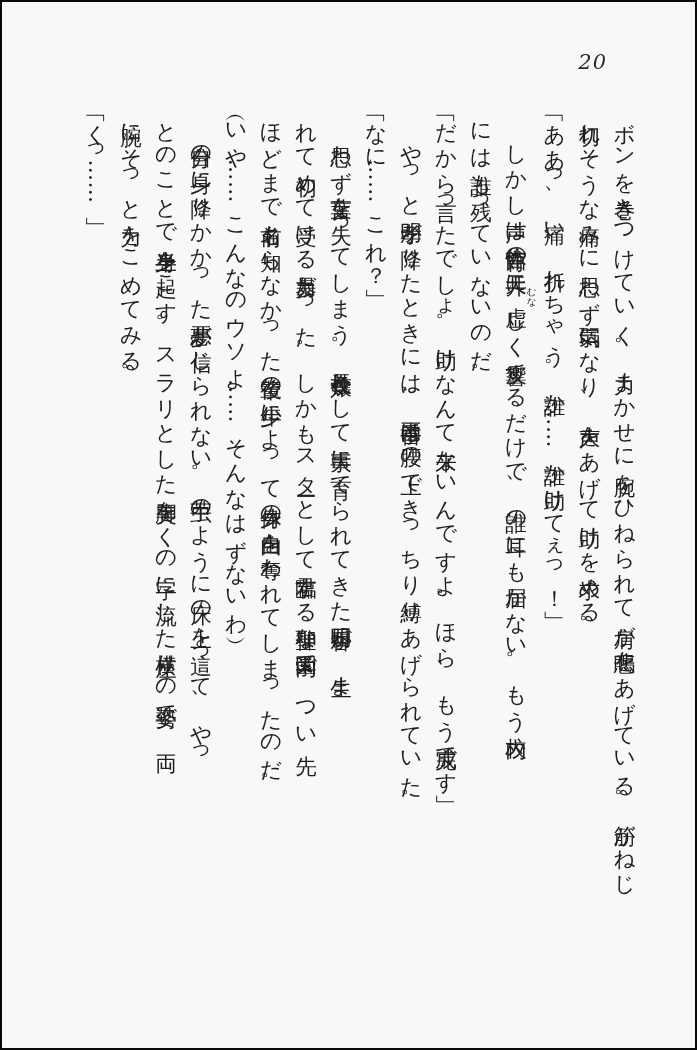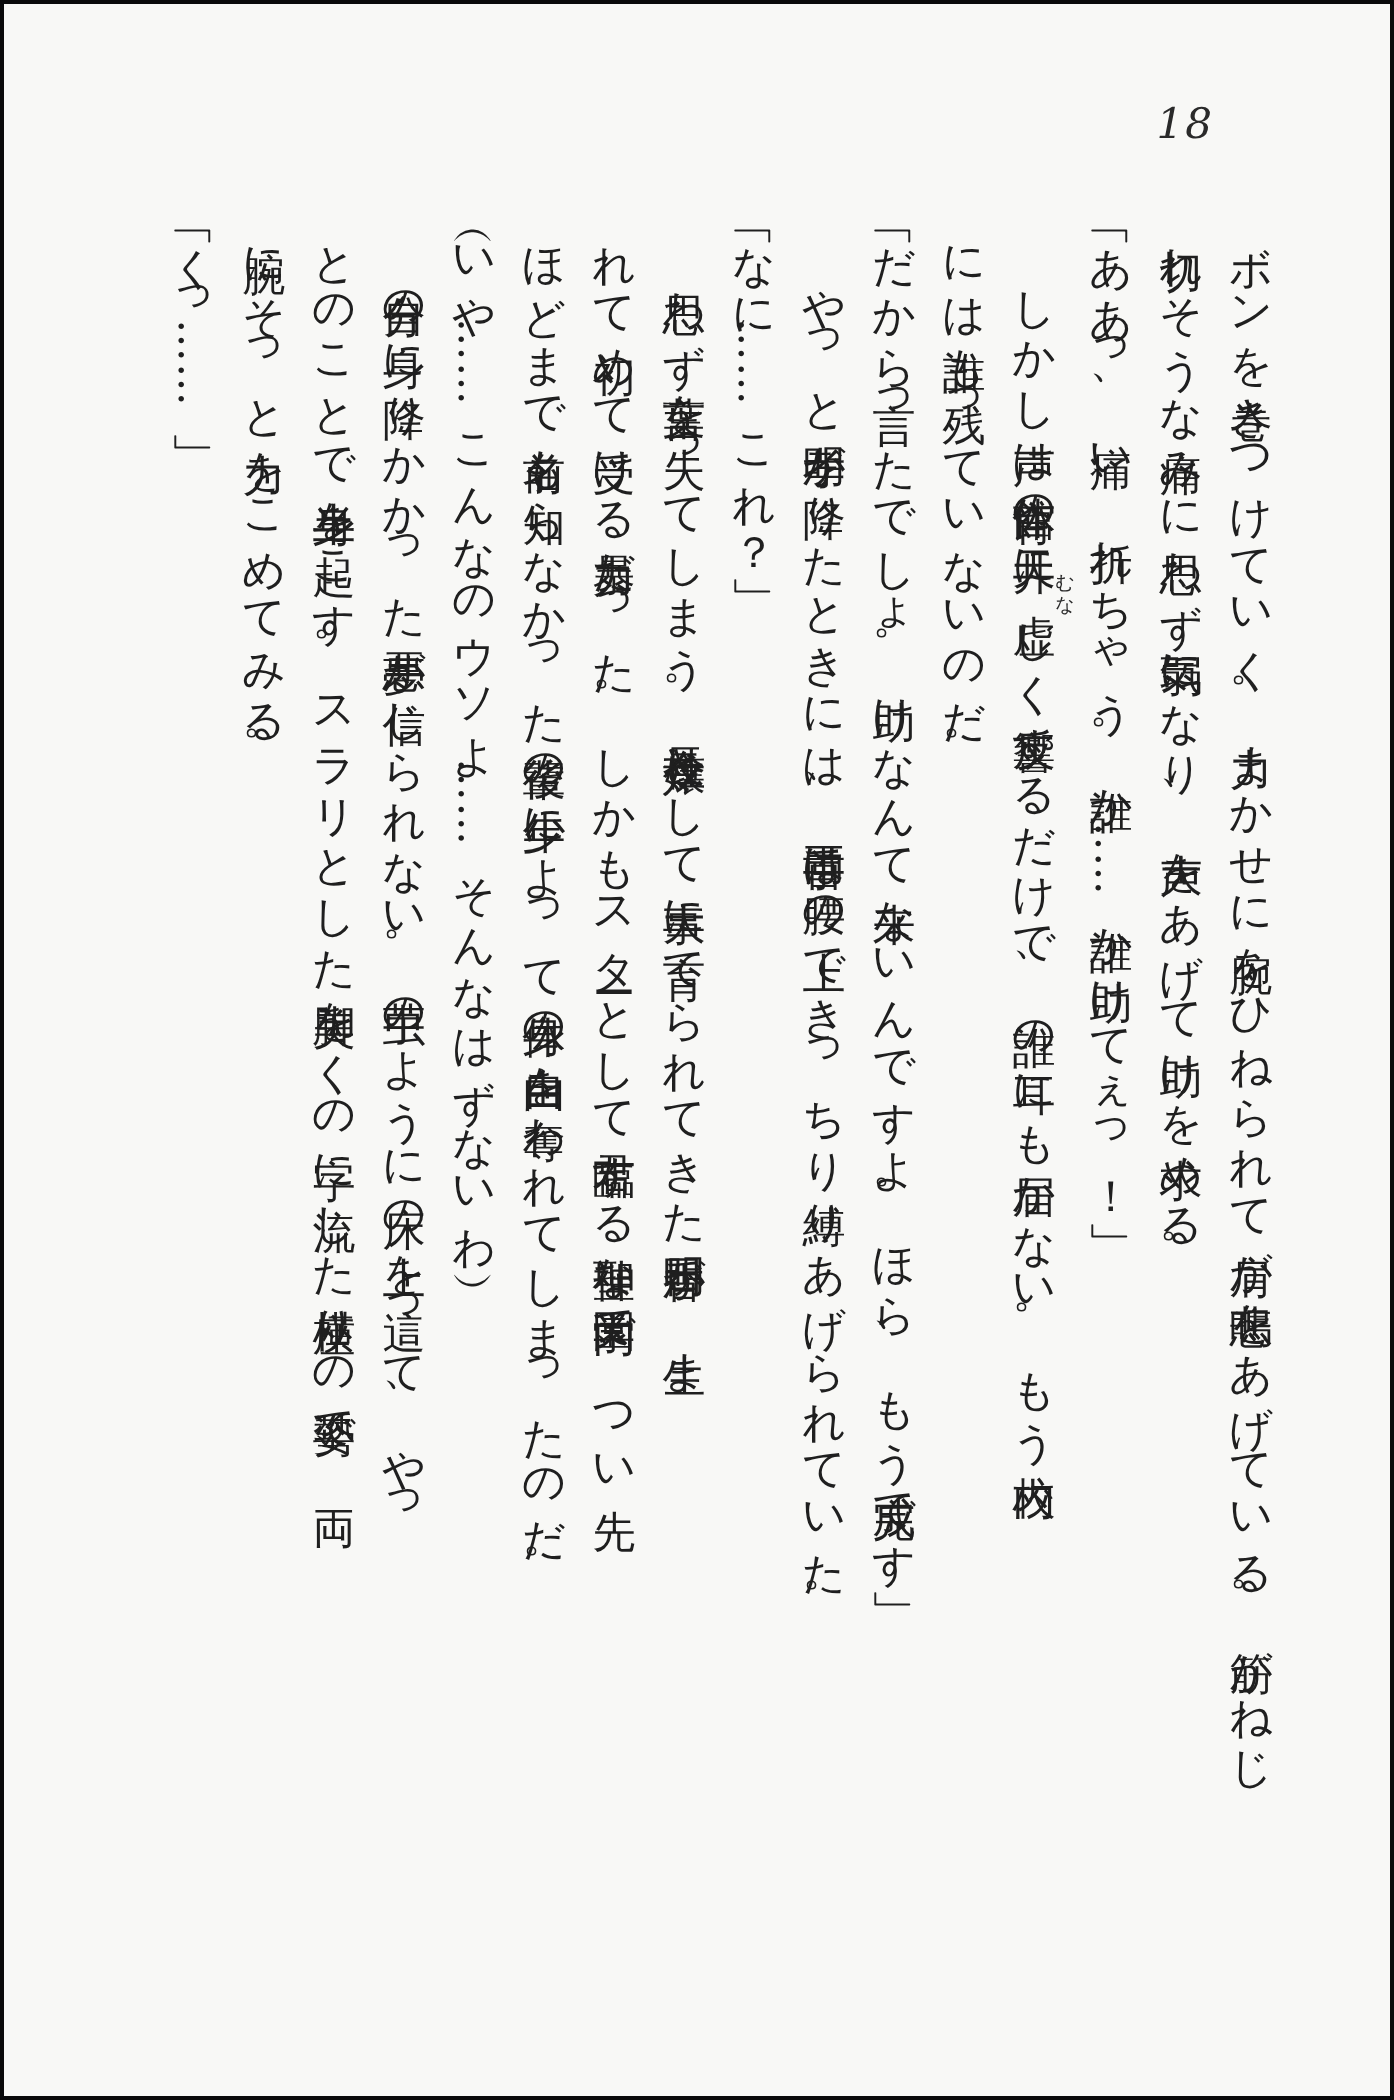--- a/index.html
+++ b/index.html
@@ -43,21 +43,21 @@
   rt {
     font-size: 9.5px;
     letter-spacing: 0;
     color: #2a2a2a;
   }
 </style>
 </head>
 <body>
 
 <div class="page">
-  <div class="page-number">18</div>
+  <div class="page-number">20</div>
   <div class="text-area" id="text-area">
       <p><span>ボンを巻きつけていく。力まかせに腕をひねられて肩が悲鳴をあげている。筋がねじ</span></p>
       <p><span>切れそうな痛みに思わず気弱になり、大声をあげて助けを求める。</span></p>
       <p><span>「ああっ、痛い、折れちゃう。誰か……誰か助けてぇっ！」</span></p>
       <p class="indent"><span>しかし声は体育館の天井に</span><ruby>虚<rt>むな</rt></ruby><span>しく反響するだけで、誰の耳にも届かない。もう校内</span></p>
       <p><span>には誰も残っていないのだ。</span></p>
       <p><span>「だから言ったでしょ。助けなんて来ないんですよ。ほら、もう完成です」</span></p>
       <p class="indent"><span>やっと孝明が降りたときには、両手首は腰の上できっちり縛りあげられていた。</span></p>
       <p><span>「なに……これ？」</span></p>
       <p class="indent"><span>思わず言葉を失ってしまう。社長令嬢として大事に育てられてきた明日香が、生ま</span></p>

